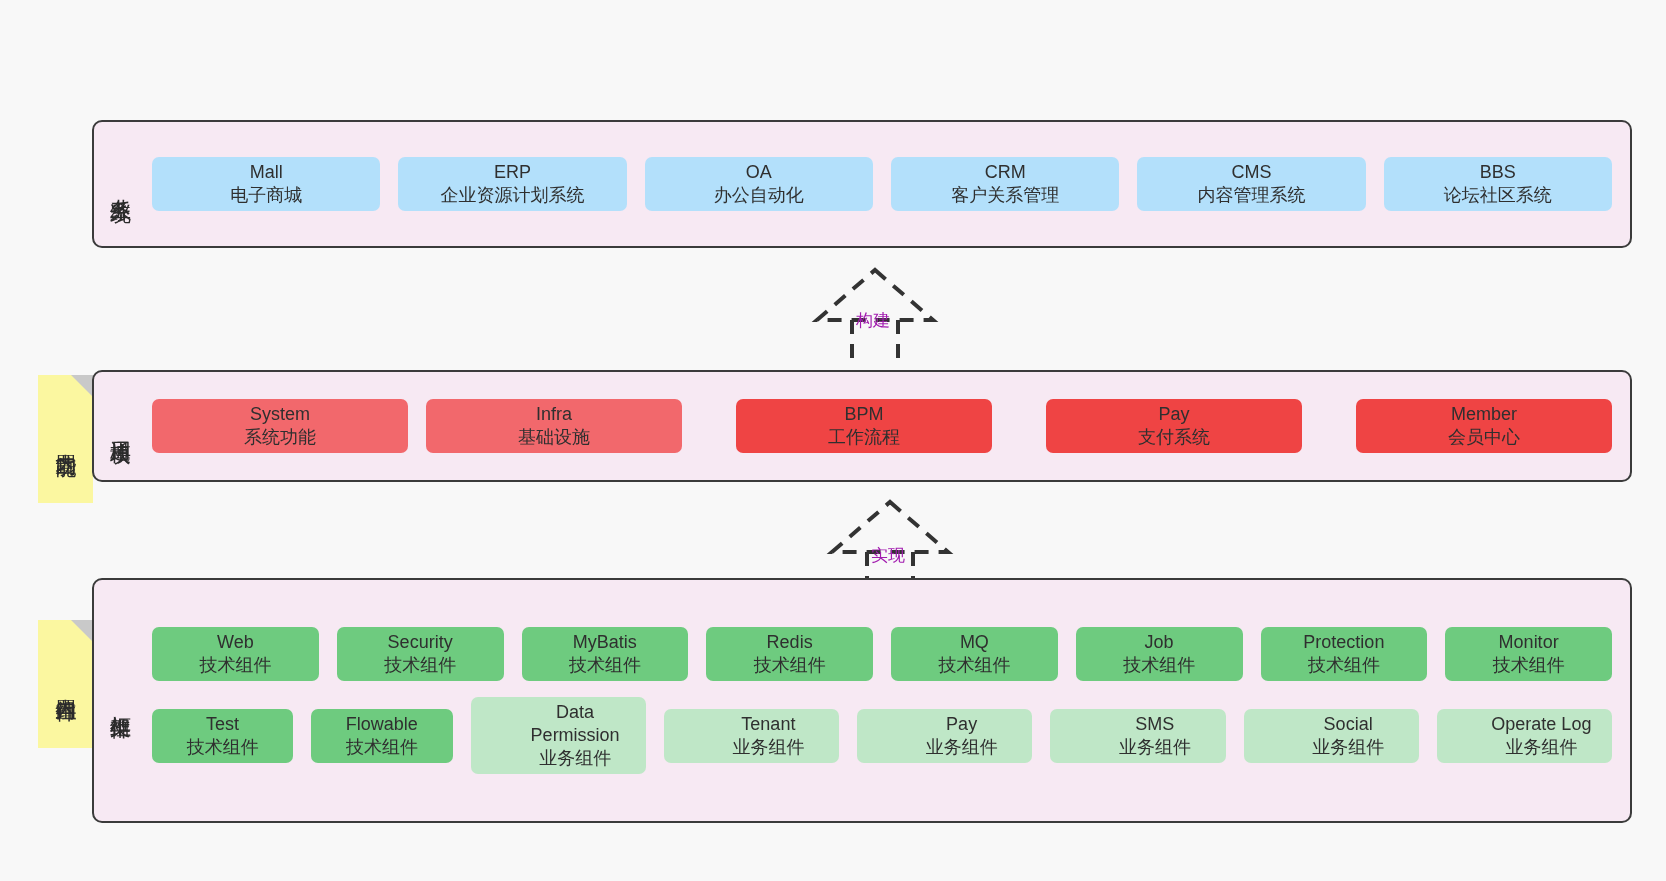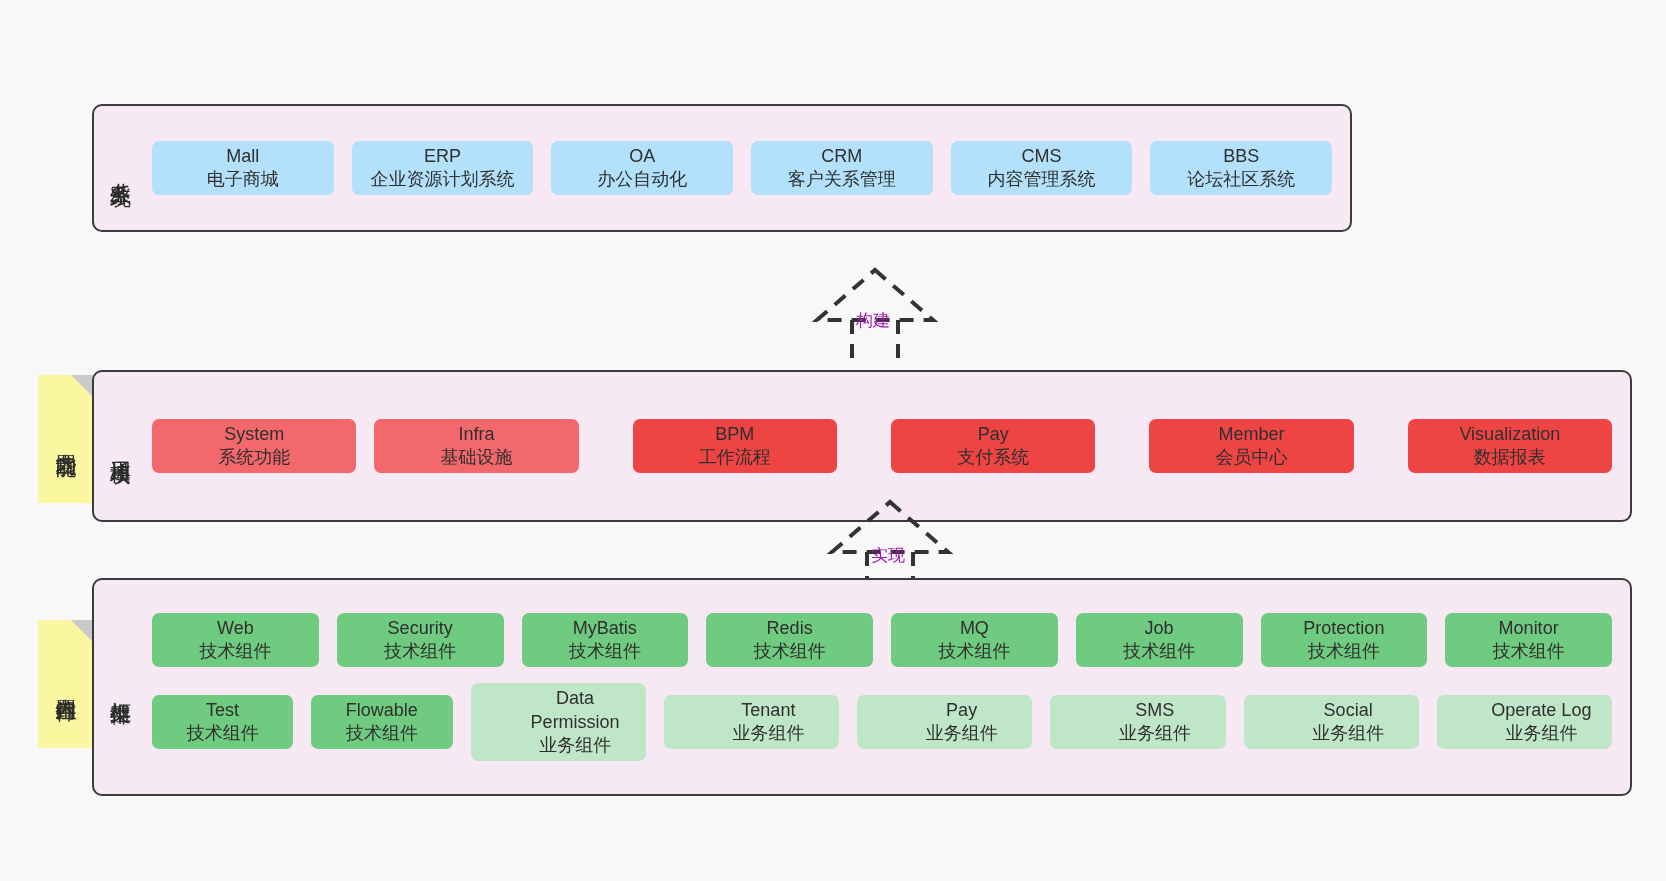--- a/index.html
+++ b/index.html
@@ -118,21 +118,21 @@
     color:#a21caf;
     white-space:nowrap;
     background:transparent;
   }
 </style>
 </head>
 <body>
 
 <div class="canvas">
 
-  <div class="layer" id="layer1" style="left:92px;top:104px;width:1260px;height:128px;">
+  <div class="layer" id="layer1" style="left:92px;top:120px;width:1540px;height:128px;">
     <div class="layer-title">业务系统</div>
     <div class="layer-body">
 
       <div class="card blue">
         <span class="t1">Mall</span>
         <span class="t2">电子商城</span>
       </div>
       <div class="card blue">
         <span class="t1">ERP</span>
         <span class="t2">企业资源计划系统</span>
@@ -163,21 +163,21 @@
       <path d="M52 52 L52 90 M98 52 L98 90" fill="none" stroke="#333" stroke-width="4" stroke-dasharray="14,10"></path>
     </svg>
     <span class="lbl" style="left:56px;top:41px;">构建</span>
   </div>
 
   <div class="note" style="left:38px;top:375px;height:128px;">
     <span class="fold"></span>
     <span>内置功能</span>
   </div>
 
-  <div class="layer" id="layer2" style="left:92px;top:370px;width:1540px;height:152px;">
+  <div class="layer" id="layer2" style="left:92px;top:370px;width:1540px;height:112px;">
     <div class="layer-title">通用模块</div>
     <div class="layer-body">
 
       <div class="card red">
         <span class="t1">System</span>
         <span class="t2">系统功能</span>
       </div>
       <div class="card red">
         <span class="t1">Infra</span>
         <span class="t2">基础设施</span>
@@ -186,43 +186,39 @@
         <span class="t1">BPM</span>
         <span class="t2">工作流程</span>
       </div>
       <div class="card pinkl">
         <span class="t1">Pay</span>
         <span class="t2">支付系统</span>
       </div>
       <div class="card pinkl">
         <span class="t1">Member</span>
         <span class="t2">会员中心</span>
-      </div>
-      <div class="card pinkl">
-        <span class="t1">Visualization</span>
-        <span class="t2">数据报表</span>
       </div>
 
     </div>
   </div>
 
   <div class="arrow" style="left:815px;top:500px;width:150px;height:90px;">
     <svg width="150" height="90" viewBox="0 0 150 90">
       <path d="M75 2 L133 52 L17 52 Z" fill="none" stroke="#333" stroke-width="4" stroke-dasharray="14,10" stroke-linejoin="miter"></path>
       <path d="M52 52 L52 90 M98 52 L98 90" fill="none" stroke="#333" stroke-width="4" stroke-dasharray="14,10"></path>
     </svg>
     <span class="lbl" style="left:56px;top:44px;">实现</span>
   </div>
 
   <div class="note" style="left:38px;top:620px;height:128px;">
     <span class="fold"></span>
     <span>内置组件</span>
   </div>
 
-  <div class="layer" id="layer3" style="left:92px;top:578px;width:1540px;height:218px;">
+  <div class="layer" id="layer3" style="left:92px;top:578px;width:1540px;height:245px;">
     <div class="layer-title">框架组件</div>
     <div class="layer-body two-rows">
 
       <div class="row">
         <div class="card green">
           <span class="t1">Web</span>
           <span class="t2">技术组件</span>
         </div>
         <div class="card green">
           <span class="t1">Security</span>

